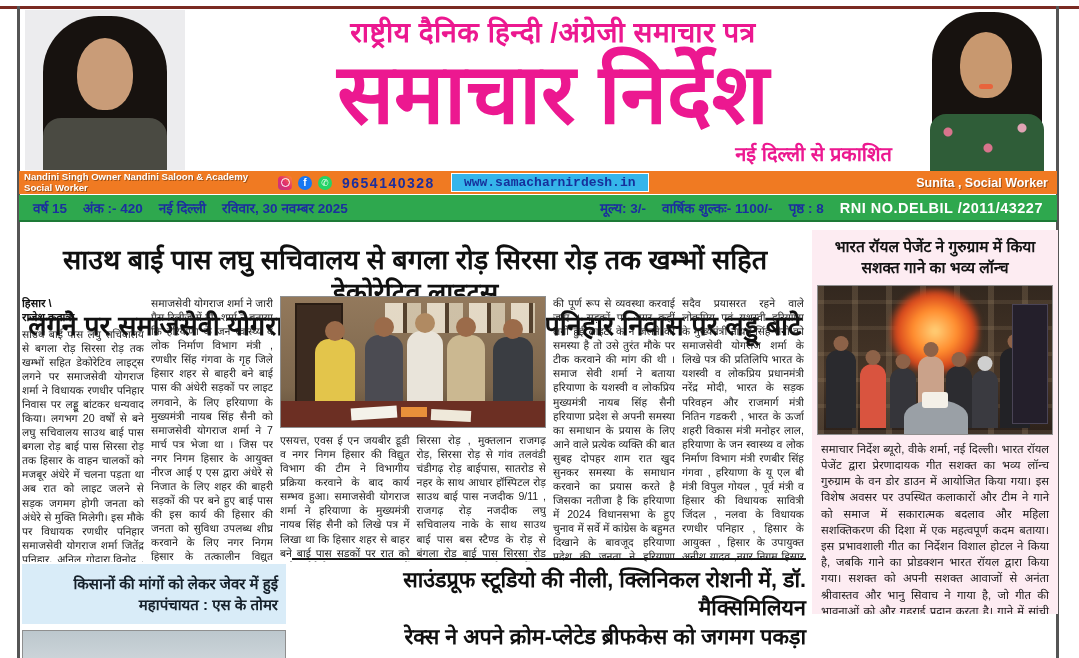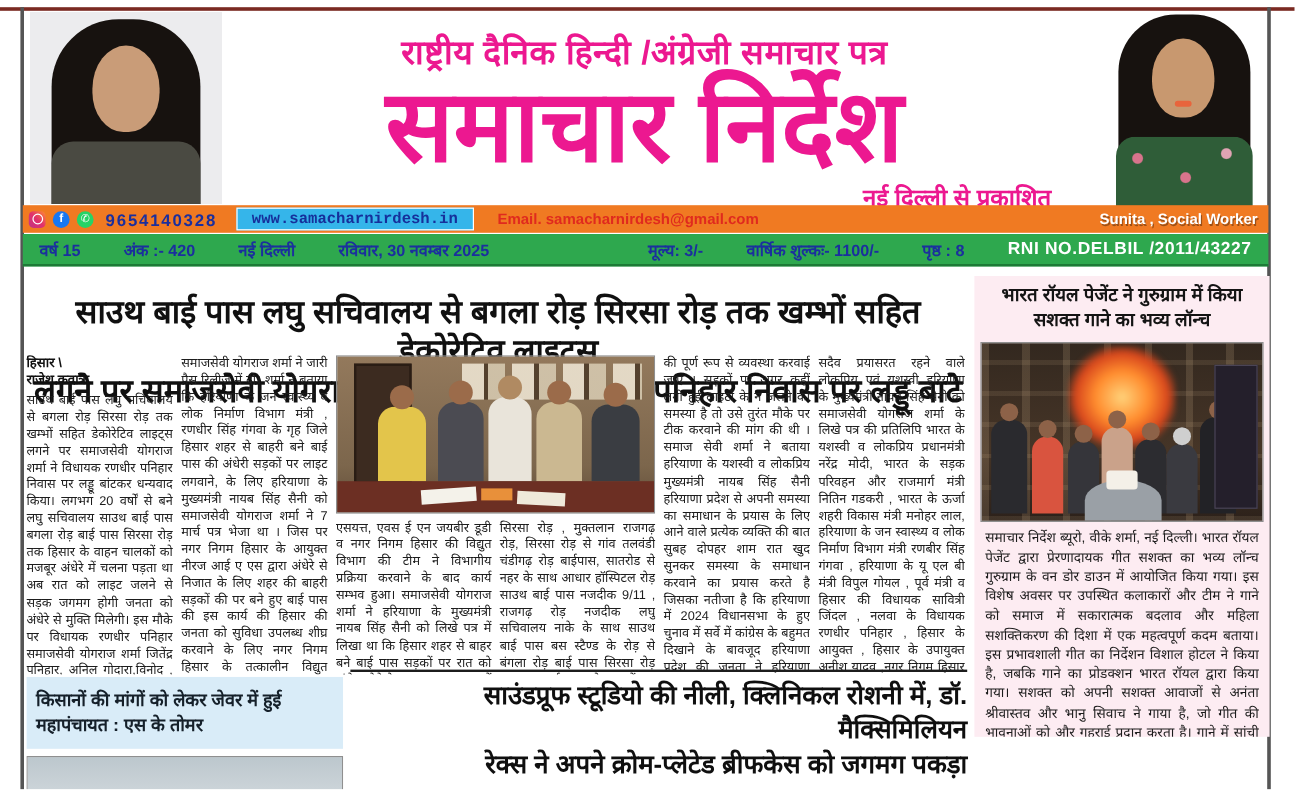--- a/index.html
+++ b/index.html
@@ -18,21 +18,21 @@
   .p-hair{left:18px;top:6px;width:124px;height:170px;border-radius:56px 56px 0 0;}
   .p-face{position:absolute;left:52px;top:28px;width:56px;height:72px;border-radius:50% 50% 46% 46%;background:#c99c78;}
   .p-body{position:absolute;left:18px;top:108px;width:124px;height:60px;border-radius:18px 18px 0 0;background:#4a4a42;}
   .s-hair{left:8px;top:2px;width:110px;height:176px;border-radius:48px 48px 0 0;}
   .s-face{position:absolute;left:36px;top:22px;width:52px;height:66px;border-radius:50% 50% 46% 46%;background:#c8986f;}
   .s-lips{position:absolute;left:55px;top:74px;width:14px;height:5px;border-radius:3px;background:#e8643c;}
   .s-body{position:absolute;left:6px;top:104px;width:114px;height:62px;border-radius:16px 16px 0 0;
           background:#2f5d38;background-image:radial-gradient(circle at 18px 18px,#d8748c 0 4px,transparent 5px),
           radial-gradient(circle at 58px 34px,#d8748c 0 4px,transparent 5px),
           radial-gradient(circle at 92px 14px,#e0a4b4 0 4px,transparent 5px);}
-  .mast-center{position:absolute;left:174px;top:12px;width:726px;text-align:center;margin-top:11px;}
+  .mast-center{position:absolute;left:190px;top:12px;width:726px;text-align:center;}
   .tagline{font-size:28px;font-weight:700;color:#ec1890;letter-spacing:.5px;}
   .mast-title{font-size:84px;font-weight:800;color:#ec1890;line-height:1.02;margin-top:2px;white-space:nowrap;text-align:center;}
   .mast-sub{font-size:20px;font-weight:700;color:#ec1890;text-align:right;padding-right:24px;margin-top:2px;}
 
   
   .orange-bar{position:absolute;left:19px;top:171px;width:1038px;height:23px;background:#f07a22;
               display:flex;align-items:center;gap:6px;padding:0 5px;box-sizing:border-box;}
   .o-cap{color:#fff;font-weight:700;font-size:9.6px;line-height:1.05;width:248px;text-shadow:1px 1px 0 rgba(0,0,0,.35);}
   .o-cap2{color:#fff;font-weight:700;font-size:12.5px;white-space:nowrap;text-shadow:1px 1px 0 rgba(0,0,0,.35);margin-left:auto;margin-right:4px;}
   .sicon{width:14px;height:14px;border-radius:50%;display:flex;align-items:center;justify-content:center;
@@ -40,21 +40,21 @@
   .sicon.insta{border-radius:4px;background:linear-gradient(45deg,#c13584,#e1306c,#fd8d32);position:relative;}
   .sicon.insta i{display:block;width:7px;height:7px;border:1.5px solid #fff;border-radius:50%;}
   .sicon.fb{background:#1877f2;}
   .sicon.wa{background:#25d366;font-size:9px;}
   .o-phone{color:#1b2f9e;font-weight:800;font-size:14px;letter-spacing:1.5px;margin:0 10px 0 4px;white-space:nowrap;}
   .o-web{background:#35b5ea;color:#16309b;font-weight:800;font-size:13px;padding:1px 12px;border:1px solid #fff;white-space:nowrap;font-family:Liberation Mono, monospace;}
   .o-email{color:#e02a1e;font-weight:800;font-size:12.5px;white-space:nowrap;margin-left:14px;}
 
   
   .green-bar{position:absolute;left:19px;top:195px;width:1038px;height:27px;background:#2ea84e;
-             display:flex;align-items:center;gap:36px;padding:0 14px;box-sizing:border-box;
+             display:flex;align-items:center;gap:16px;padding:0 14px;box-sizing:border-box;
              color:#1b2f9e;font-weight:800;font-size:13.5px;white-space:nowrap;border-bottom:2px solid #1d7a36;}
   .gb-spacer{flex:1;}
   .gb-rni{color:#fff;font-size:14.5px;letter-spacing:.5px;}
 
   
   .lead-head{position:absolute;left:22px;top:226px;width:786px;text-align:center;
              font-size:27px;font-weight:800;color:#101010;line-height:1.22;}
   .lead-cols{position:absolute;left:22px;top:296px;width:788px;height:266px;display:flex;gap:7px;overflow:hidden;}
   .lead-cols .col{flex:0 0 122px;overflow:hidden;}
   .lead-cols p{margin:0;font-size:10.6px;line-height:1.33;text-align:justify;color:#1d1d1d;}
@@ -105,21 +105,21 @@
   .fg6::before{background:#cfcfcf;}
   .fg7{left:182px;width:30px;height:80px;background:#222226;}
   .launch .table{position:absolute;left:86px;bottom:0;width:64px;height:34px;border-radius:50% 50% 0 0;background:#9aa0a6;}
   .launch .cake{position:absolute;left:104px;bottom:26px;width:26px;height:16px;background:#f4f0e8;border-radius:3px;}
   .launch .banner{position:absolute;right:4px;top:18px;width:34px;height:118px;background:#241f2b;border:1px solid #4a4456;}
   .sidebar p{margin:6px 9px 0;font-size:11.4px;line-height:1.42;text-align:justify;color:#1c1c1c;}
 
   
   .farmers{position:absolute;left:22px;top:564px;width:264px;height:94px;overflow:hidden;}
   .farm-head{margin:0;background:#d9ecf8;padding:9px 8px;font-size:15px;font-weight:700;
-             color:#15202a;text-align:left;line-height:1.4;}
+             color:#15202a;text-align:right;line-height:1.4;}
   .photo.field{height:70px;margin-top:6px;background:linear-gradient(#bcc7cd 0%,#d7dde1 70%,#a9a98f 100%);}
 
   
   .studio{position:absolute;left:292px;top:558px;width:514px;border-top:2px solid #1c1c1c;padding-top:6px;box-sizing:border-box;}
   .studio h2{margin:0;font-size:21.5px;font-weight:800;color:#0f0f0f;text-align:right;line-height:1.32;}
 </style>
 </head>
 <body>
 
 <div class="page">
@@ -140,28 +140,28 @@
   </div>
 
   <div class="portrait right">
     <div class="hair s-hair"></div>
     <div class="s-face"></div>
     <div class="s-lips"></div>
     <div class="s-body"></div>
   </div>
 
   <div class="orange-bar">
+    <span class="o-cap">Nandini Singh Owner Nandini Saloon &amp; Academy Social Worker</span>
     <span class="sicon insta">
         <i></i>
       </span>
     <span class="sicon fb">f</span>
     <span class="sicon wa">✆</span>
     <span class="o-phone">9654140328</span>
     <span class="o-web">www.samacharnirdesh.in</span>
-    <span class="o-email">Email. samacharnirdesh@gmail.com</span>
     <span class="o-cap2">Sunita , Social Worker</span>
   </div>
 
   <div class="green-bar">
     <span>वर्ष 15</span>
     <span>अंक :- 420</span>
     <span>नई दिल्ली</span>
     <span>रविवार, 30 नवम्बर 2025</span>
     <span class="gb-spacer"></span>
     <span>मूल्य: 3/-</span>

